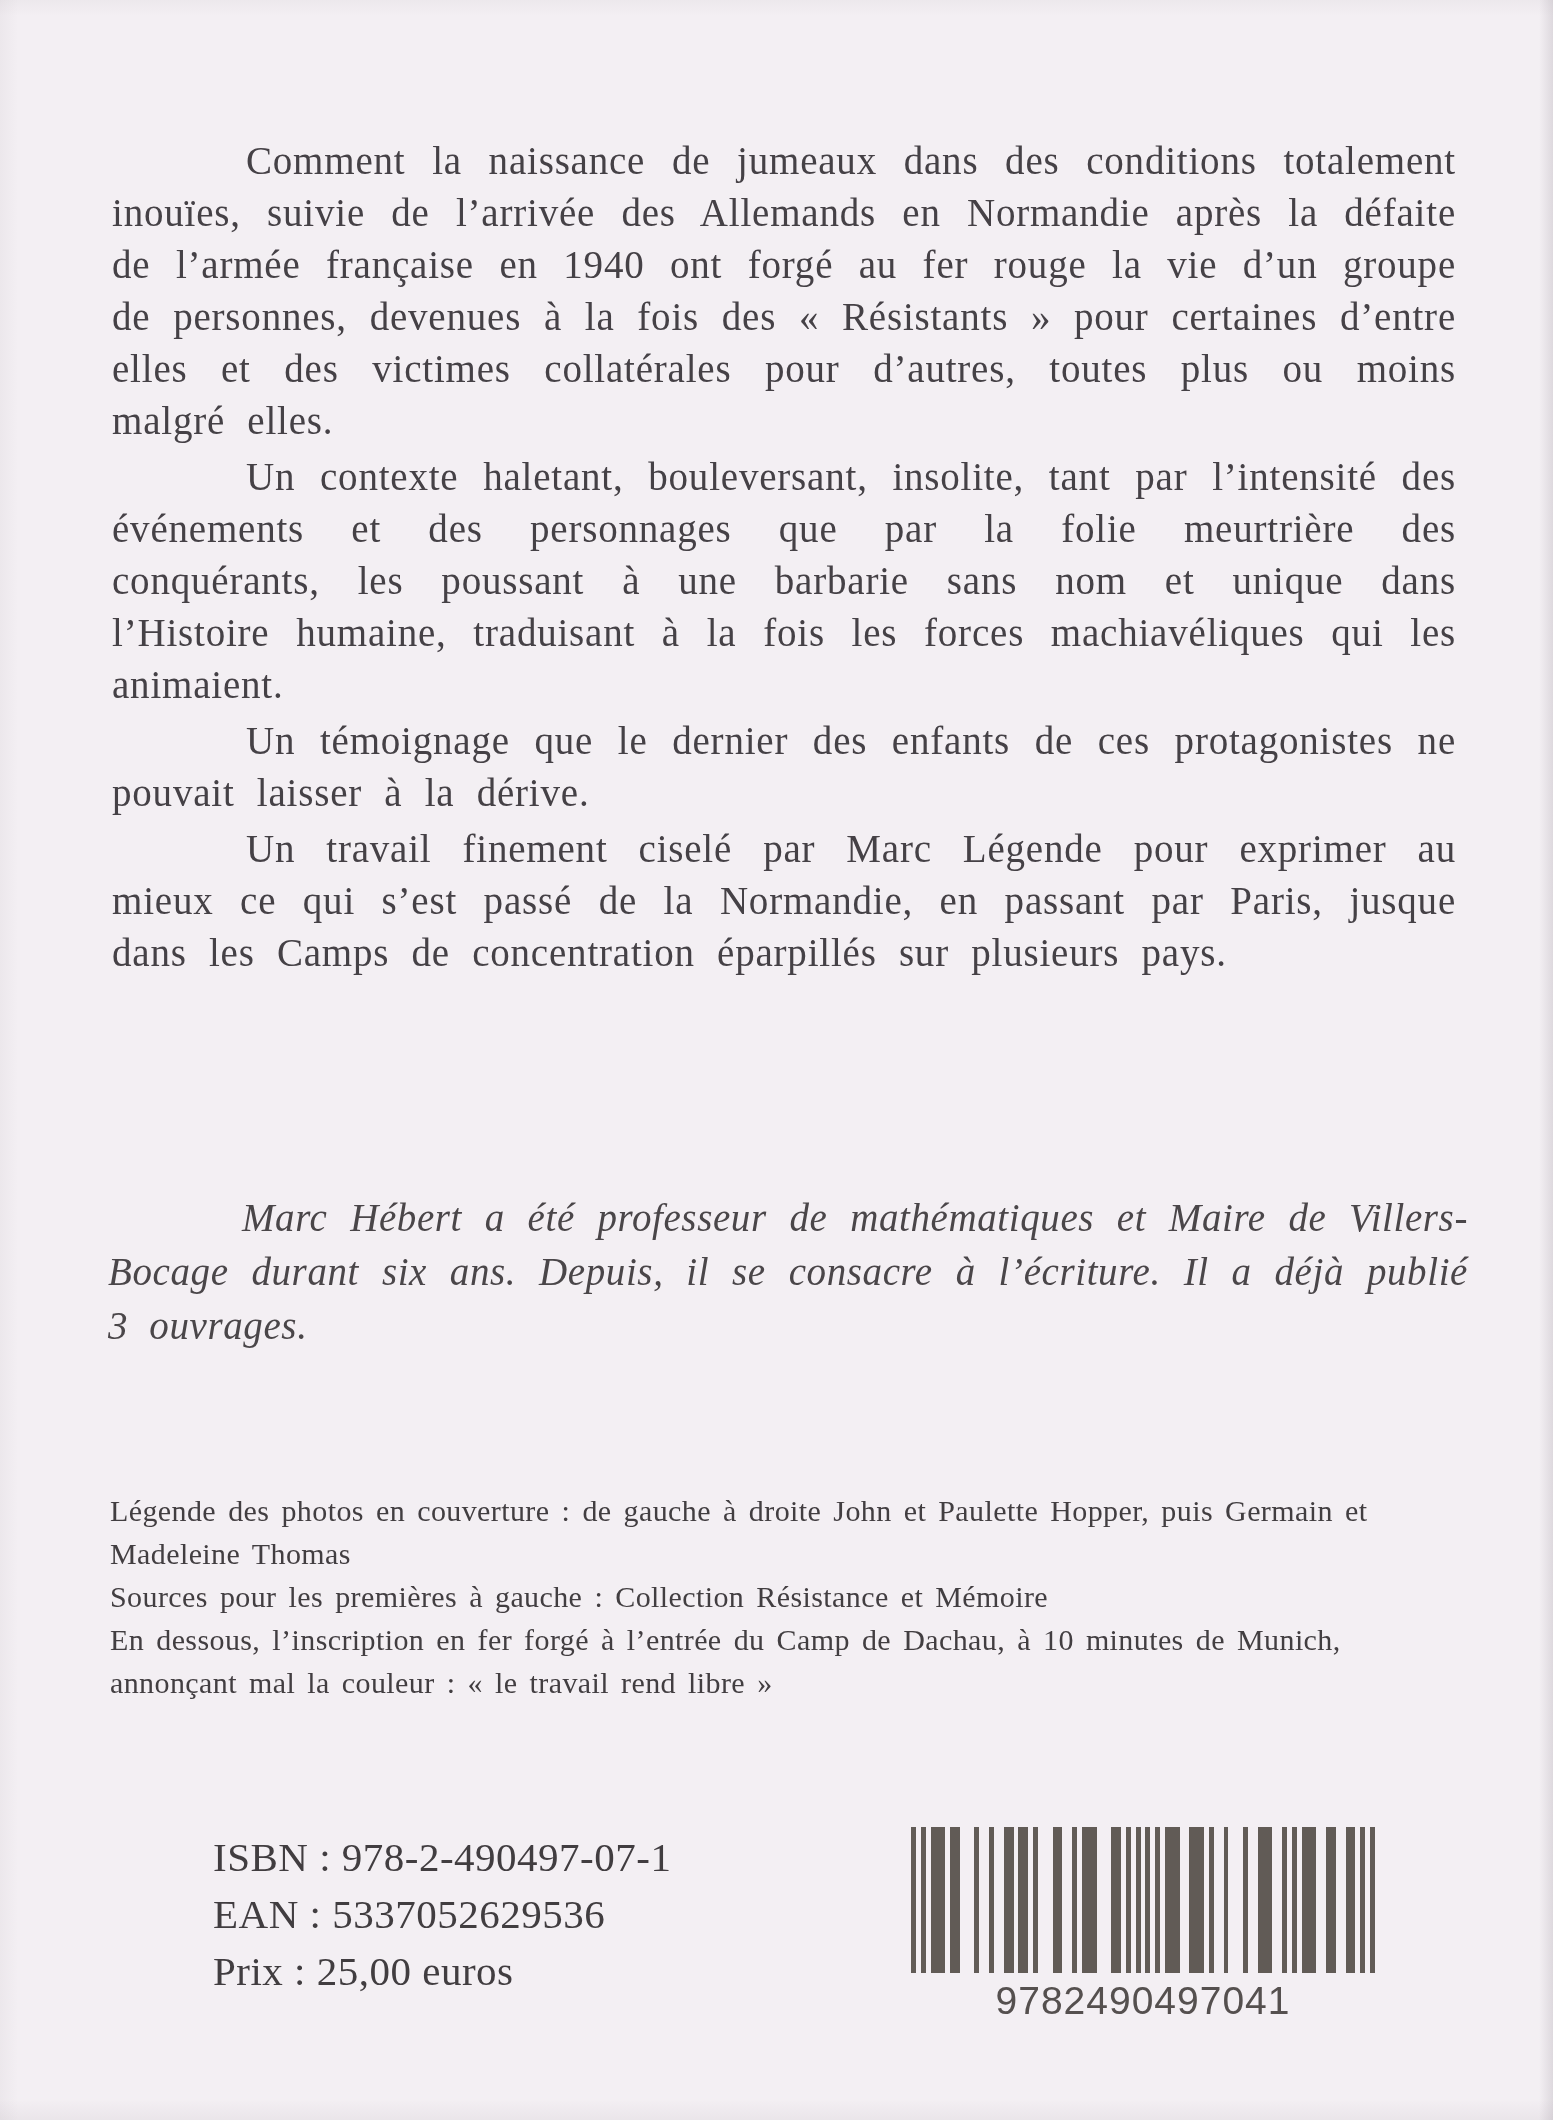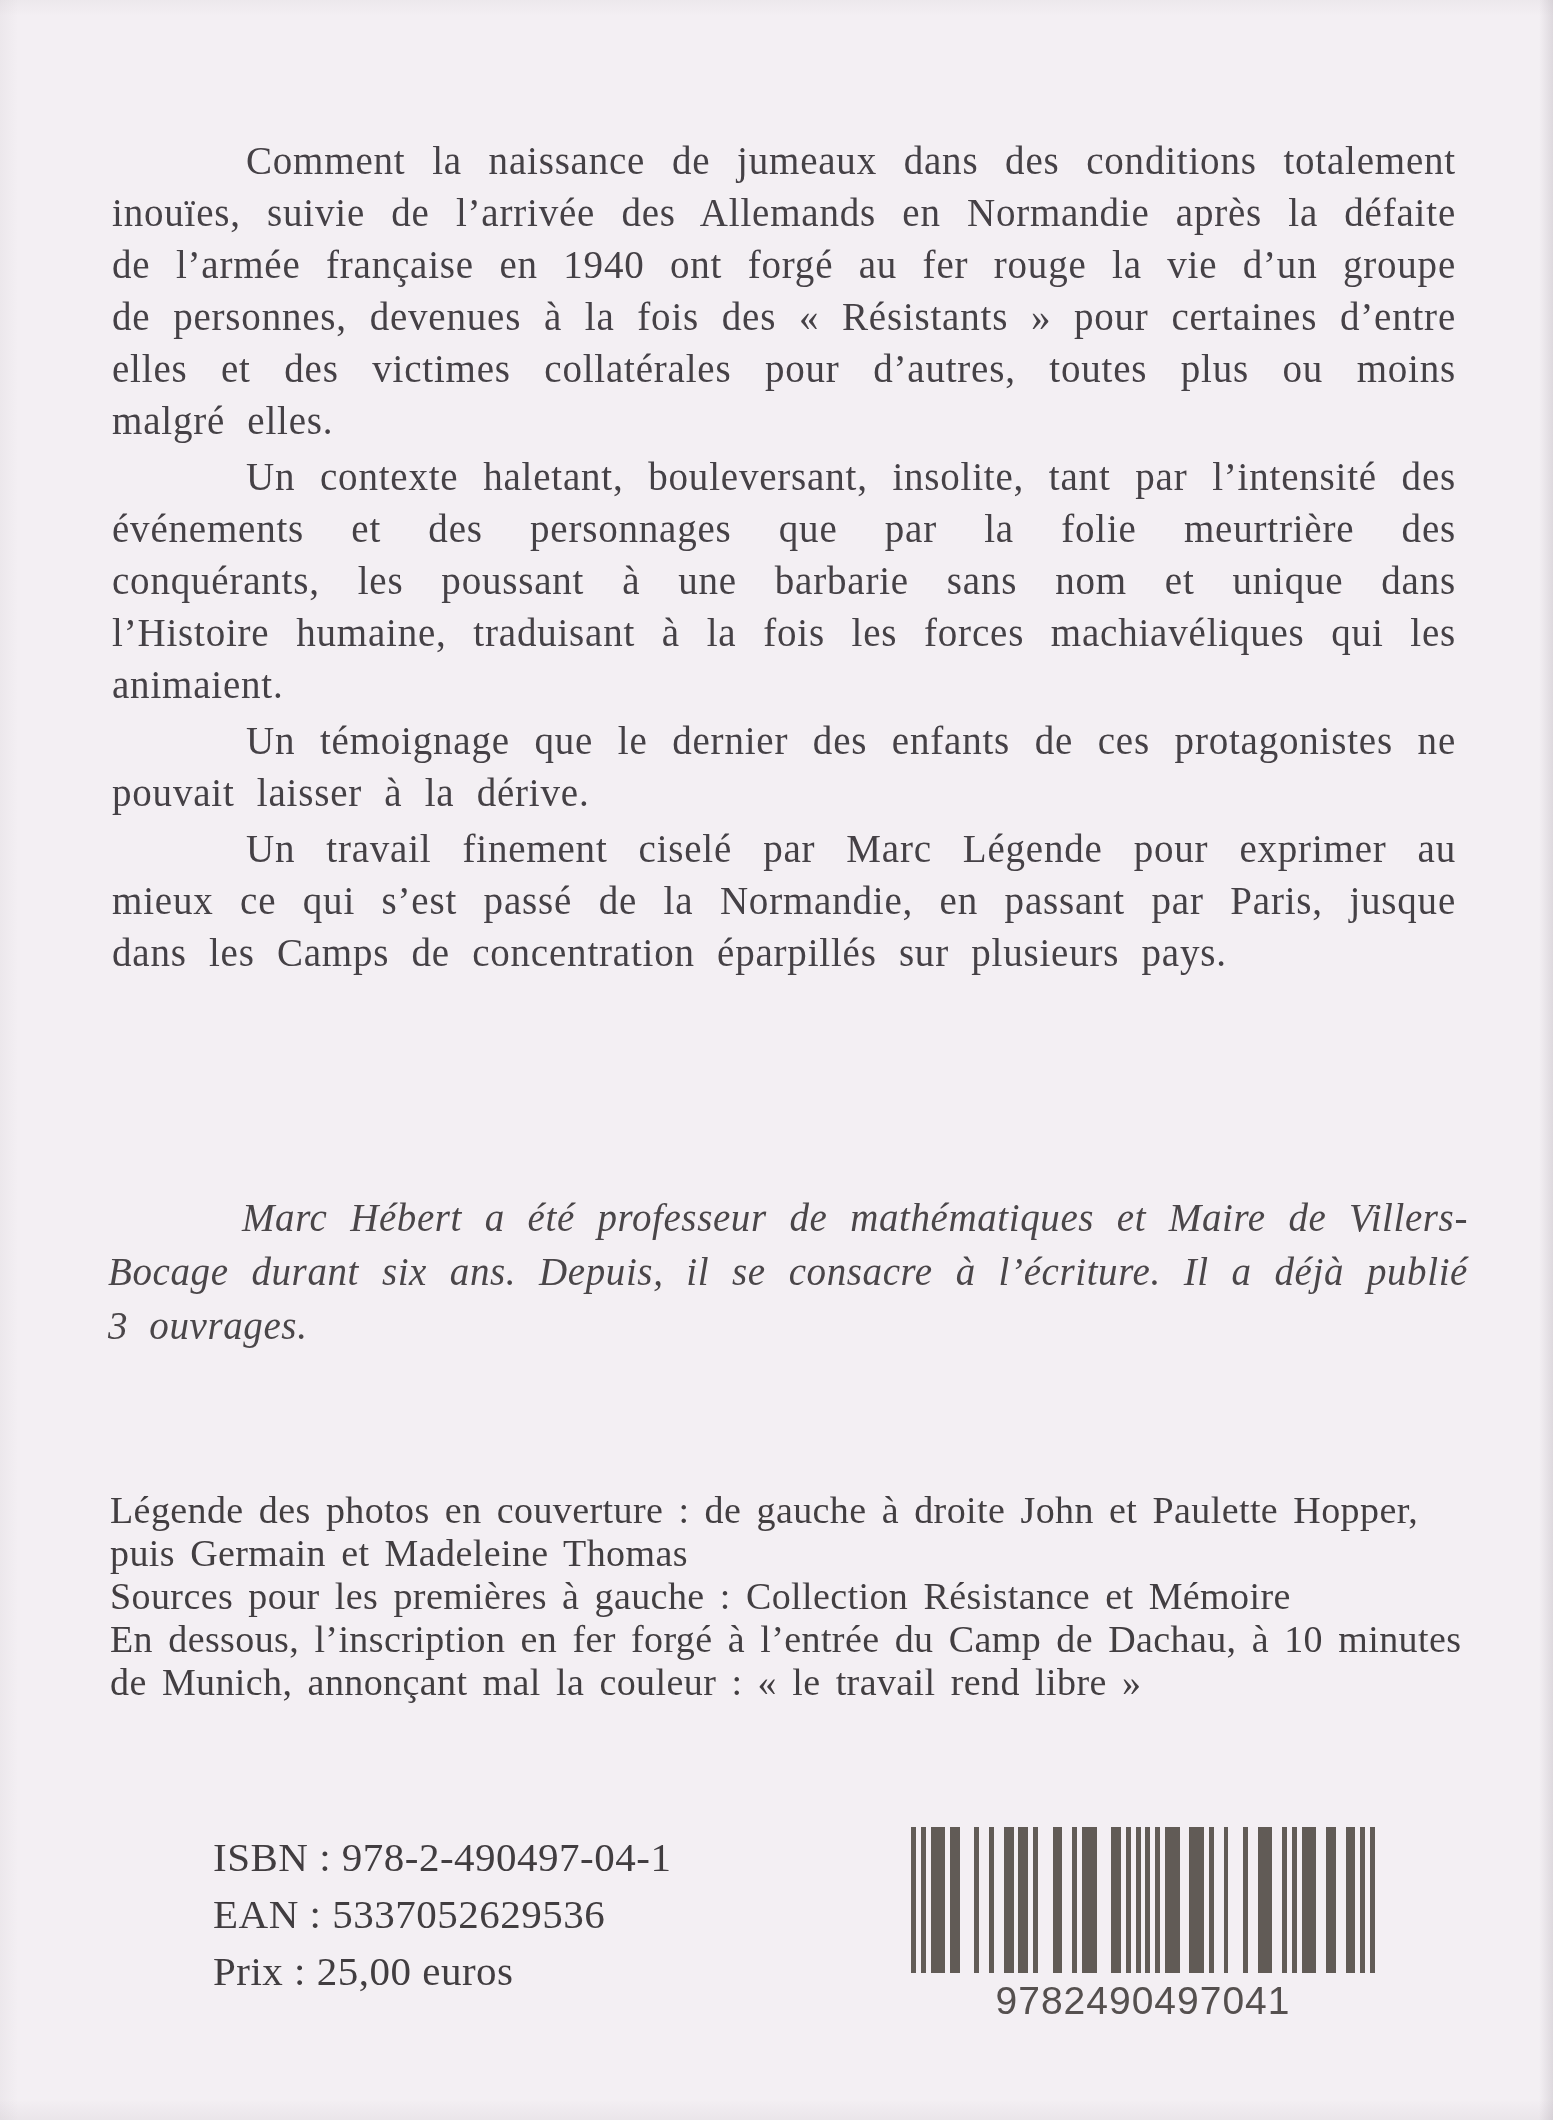--- a/index.html
+++ b/index.html
@@ -31,21 +31,21 @@
     position: absolute; left: 108px; top: 1191px; width: 1360px;
     font-size: 39px; line-height: 54px;
     font-style: italic;
     text-align: justify;
     letter-spacing: 0.6px; word-spacing: 0.28em;
     color: #4a4649;
   }
   .author-note p { margin: 0; text-indent: 134px; }
   .credits {
     position: absolute; left: 110px; top: 1489px; width: 1365px;
-    font-size: 38px; line-height: 43px;
+    font-size: 30px; line-height: 43px;
     letter-spacing: 0.4px; word-spacing: 0.14em;
     color: #423e41;
   }
   .credits p { margin: 0; }
   .pubinfo {
     position: absolute; left: 213px; top: 1829px;
     font-size: 41px; line-height: 57px;
     letter-spacing: 0.5px;
     color: #413d40;
   }
@@ -84,21 +84,21 @@
     <p>Marc Hébert a été professeur de mathématiques et Maire de Villers-Bocage durant six ans. Depuis, il se consacre à l’écriture. Il a déjà publié 3 ouvrages.</p>
   </section>
 
   <section class="credits">
     <p>Légende des photos en couverture : de gauche à droite John et Paulette Hopper, puis Germain et Madeleine Thomas</p>
     <p>Sources pour les premières à gauche : Collection Résistance et Mémoire</p>
     <p>En dessous, l’inscription en fer forgé à l’entrée du Camp de Dachau, à 10 minutes de Munich, annonçant mal la couleur : « le travail rend libre »</p>
   </section>
 
   <section class="pubinfo">
-    <div>ISBN : 978-2-490497-04-1</div>
+    <div>ISBN : 978-2-490497-07-1</div>
     <div>EAN : 5337052629536</div>
     <div>Prix : 25,00 euros</div>
   </section>
 
   <div class="barcode">
     <div class="barcode-bars" id="barcode-bars">
         <div class="bar" style="left: 0px; width: 4.88421px; background: rgb(97, 91, 86);"></div>
         <div class="bar" style="left: 9.76842px; width: 4.88421px; background: rgb(97, 91, 86);"></div>
         <div class="bar" style="left: 19.5368px; width: 14.6526px; background: rgb(97, 91, 86);"></div>
         <div class="bar" style="left: 39.0737px; width: 9.76842px; background: rgb(97, 91, 86);"></div>

